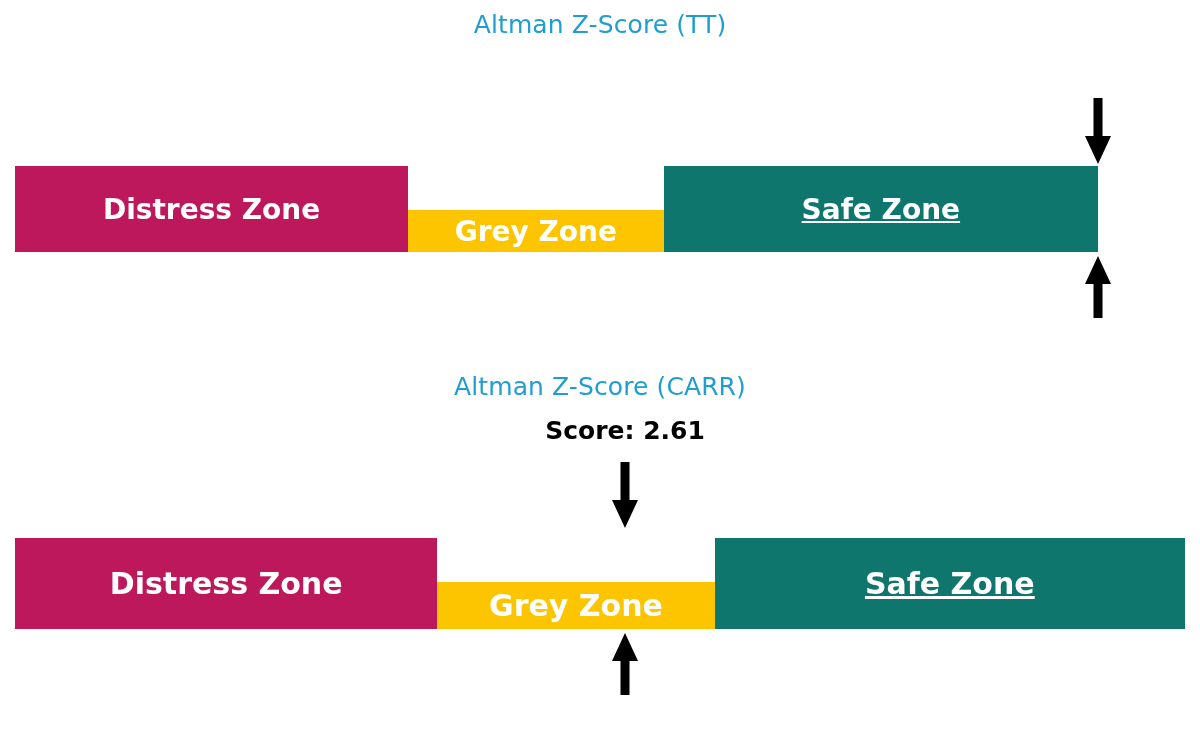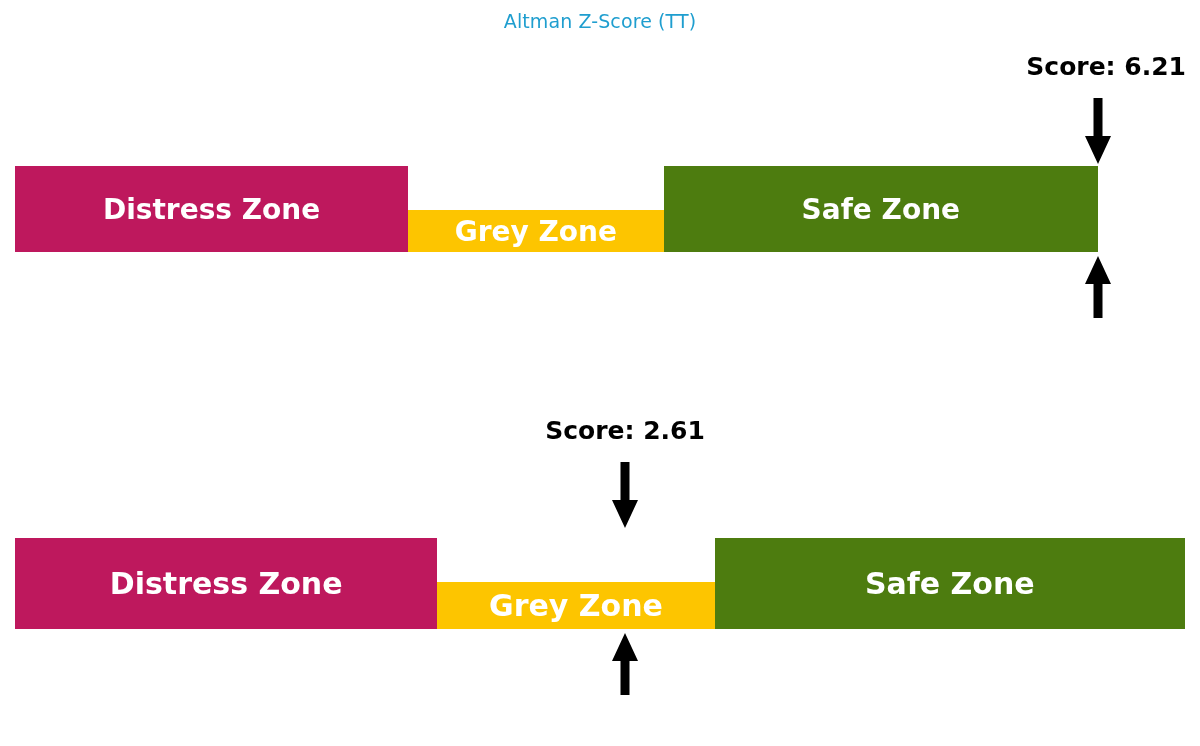--- a/index.html
+++ b/index.html
@@ -23,21 +23,21 @@
   #panel-tt  { top: 0px;   height: 360px; }
   #panel-carr{ top: 360px; height: 386px; }
 
   .chart-title {
     position: absolute;
     left: 0;
     width: 1200px;
     text-align: center;
     color: #1f9ecf;
     font-family: "DejaVu Sans", sans-serif;
-    font-size: 19px;
+    font-size: 25px;
     font-weight: 400;
     letter-spacing: 0.1px;
     white-space: nowrap;
   }
   #title-tt   { top: 10px; }
   #title-carr { top: 12px; }
 
   .score-label {
     position: absolute;
     color: #000000;
@@ -75,21 +75,21 @@
     align-items: center;
     justify-content: center;
     color: #ffffff;
     font-family: "DejaVu Sans", sans-serif;
     font-weight: bold;
     white-space: nowrap;
     box-sizing: border-box;
   }
   .zone-distress { background: #be185d; }
   .zone-grey     { background: #fdc500; margin-top: 44px; }
-  .zone-safe     { background: #4d7c0f; }
+  .zone-safe     { background: #0f766e; text-decoration: underline; }
 
   #bar-tt .zone   { font-size: 28px; }
   #bar-carr .zone { font-size: 30px; }
 
   
   .arrow {
     position: absolute;
     width: 30px;
   }
   .arrow svg { display: block; }
@@ -99,21 +99,20 @@
   #arrow-carr-down { left: 610px;  top: 102px; height: 66px; }
   #arrow-carr-up   { left: 610px;  top: 273px; height: 62px; }
 </style>
 </head>
 <body>
 
 <div class="panel" id="panel-tt">
 
   <div class="chart-title" id="title-tt">Altman Z-Score (TT)</div>
 
-  <div class="score-label" id="score-tt">Score: 6.21</div>
 
   <div class="arrow" id="arrow-tt-down">
     <svg width="30" height="66" viewBox="0 0 30 66" aria-hidden="true">
       <polygon points="10.5,0 19.5,0 19.5,38 28,38 15,66 2,38 10.5,38" fill="#000000"></polygon>
     </svg>
   </div>
 
   <div class="arrow" id="arrow-tt-up">
     <svg width="30" height="62" viewBox="0 0 30 62" aria-hidden="true">
       <polygon points="15,0 28,28 19.5,28 19.5,62 10.5,62 10.5,28 2,28" fill="#000000"></polygon>
@@ -122,20 +121,21 @@
 
   <div class="bar" id="bar-tt">
     <div class="zone zone-distress" style="width:36.3%">Distress Zone</div>
     <div class="zone zone-grey" style="width:23.6%">Grey Zone</div>
     <div class="zone zone-safe" style="width:40.1%">Safe Zone</div>
   </div>
 </div>
 
 <div class="panel" id="panel-carr">
 
+  <div class="chart-title" id="title-carr">Altman Z-Score (CARR)</div>
 
   <div class="score-label" id="score-carr">Score: 2.61</div>
 
   <div class="arrow" id="arrow-carr-down">
     <svg width="30" height="66" viewBox="0 0 30 66" aria-hidden="true">
       <polygon points="10.5,0 19.5,0 19.5,38 28,38 15,66 2,38 10.5,38" fill="#000000"></polygon>
     </svg>
   </div>
 
   <div class="arrow" id="arrow-carr-up">

